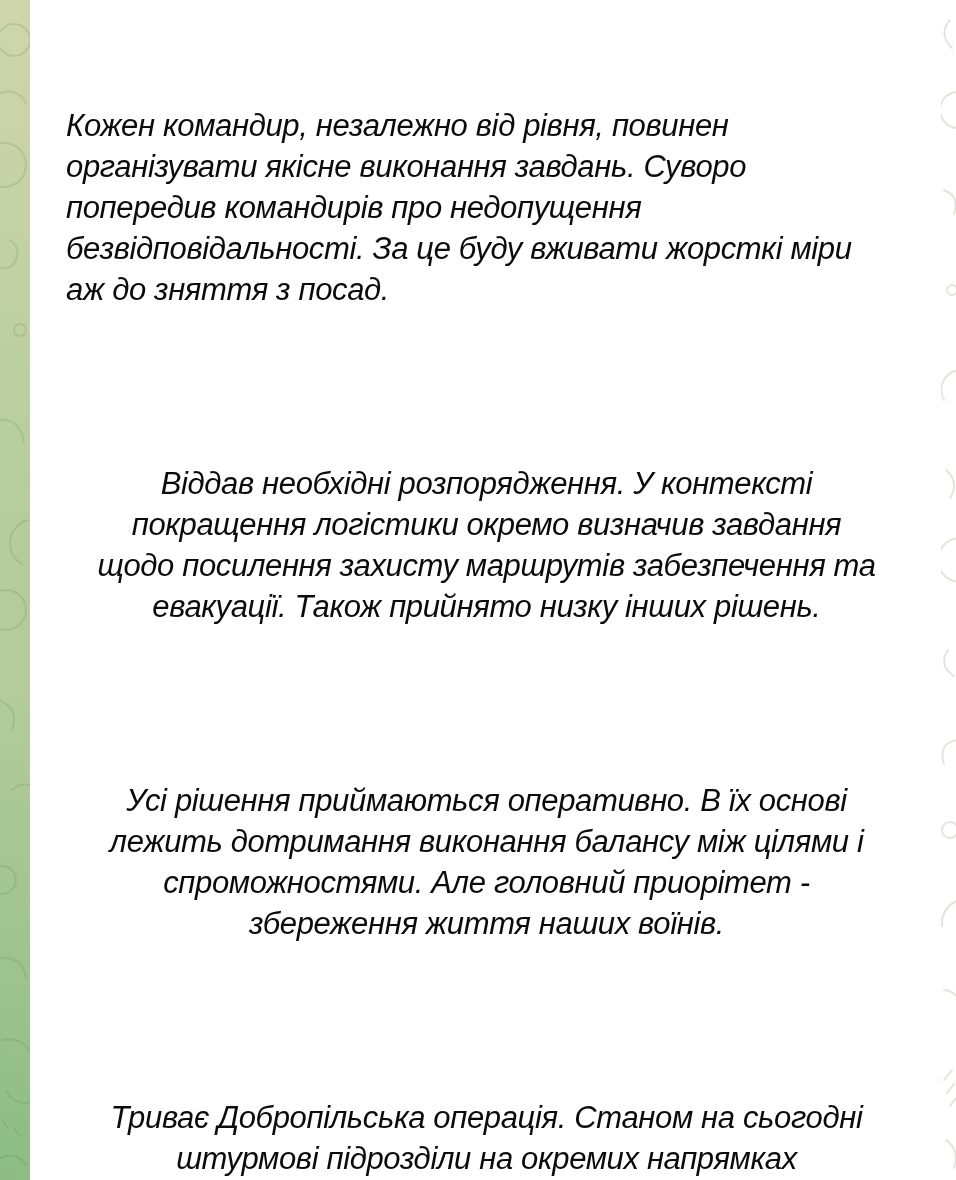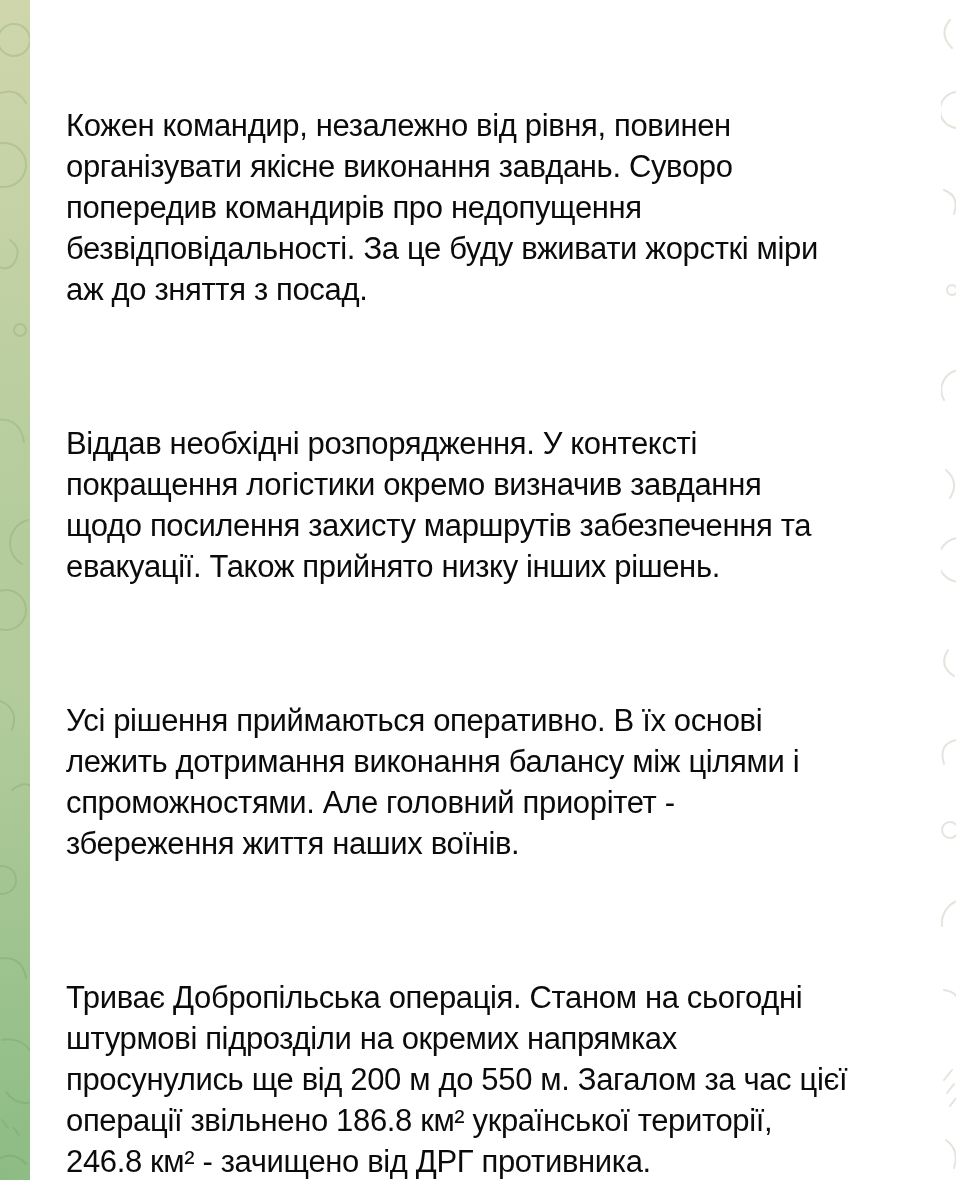--- a/index.html
+++ b/index.html
@@ -14,20 +14,21 @@
     position: absolute;
     inset: 0;
     width: 876px;
     height: 1180px;
     background-color: #b4cc9c;
     background-image:
       radial-gradient(ellipse 120% 75% at 0% 0%,   #cfd6ab 0%, rgba(207,214,171,0) 60%),
       radial-gradient(ellipse 110% 70% at 0% 100%, #8cbc84 0%, rgba(140,188,132,0) 60%),
       radial-gradient(ellipse 110% 70% at 100% 0%, #a3c896 0%, rgba(163,200,150,0) 60%),
       radial-gradient(ellipse 120% 75% at 100% 100%, #cbd08f 0%, rgba(203,208,143,0) 60%);
+    font-style: italic;
   }
   .doodle-pattern {
     position: absolute;
     inset: 0;
     opacity: 0.55;
   }
   .doodle-pattern path, .doodle-pattern circle, .doodle-pattern ellipse {
     fill: none;
     stroke: rgba(96, 128, 72, 0.35);
     stroke-width: 2;
@@ -47,21 +48,22 @@
     font-size: 31px;
     line-height: 41px;
     letter-spacing: -0.35px;
     color: #0b0b0b;
     white-space: pre;
   }
   .message-text p {
     margin: 0;
   }
   .message-text p + p {
-    margin-top: 31px;
+    margin-top: 71px;
+    text-align: center;
   }
 </style>
 </head>
 <body>
 
 <div class="chat-background">
   <svg class="doodle-pattern" width="956" height="1180" viewBox="0 0 956 1180" xmlns="http://www.w3.org/2000/svg">
 
     <circle cx="14" cy="40" r="16"></circle>
     <path d="M-4 95 q 20 -10 30 8"></path>

